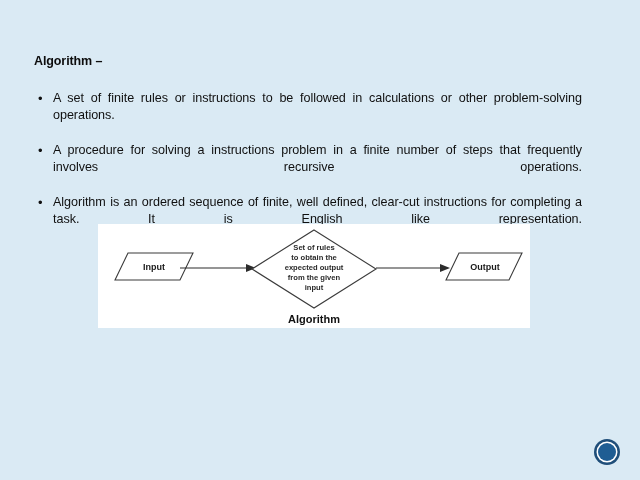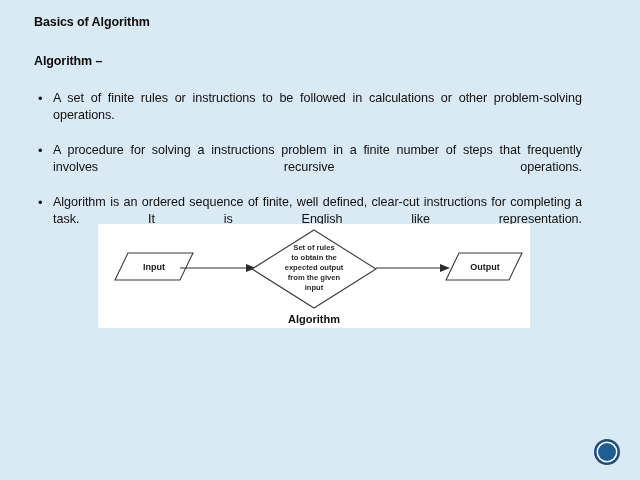--- a/index.html
+++ b/index.html
@@ -123,21 +123,20 @@
     top: 438px;
     width: 28px;
     height: 28px;
   }
 </style>
 </head>
 <body>
 
 <div class="slide">
 
-  <div class="title">Basics of Algorithm</div>
 
   <div class="subtitle">Algorithm –</div>
 
   <div class="bullets">
 
     <div class="bullet-row">
       <span class="bullet-dot">•</span>
       <span class="bullet-text">A set of finite rules or instructions to be followed in calculations or other problem-solving operations.</span>
     </div>
 

